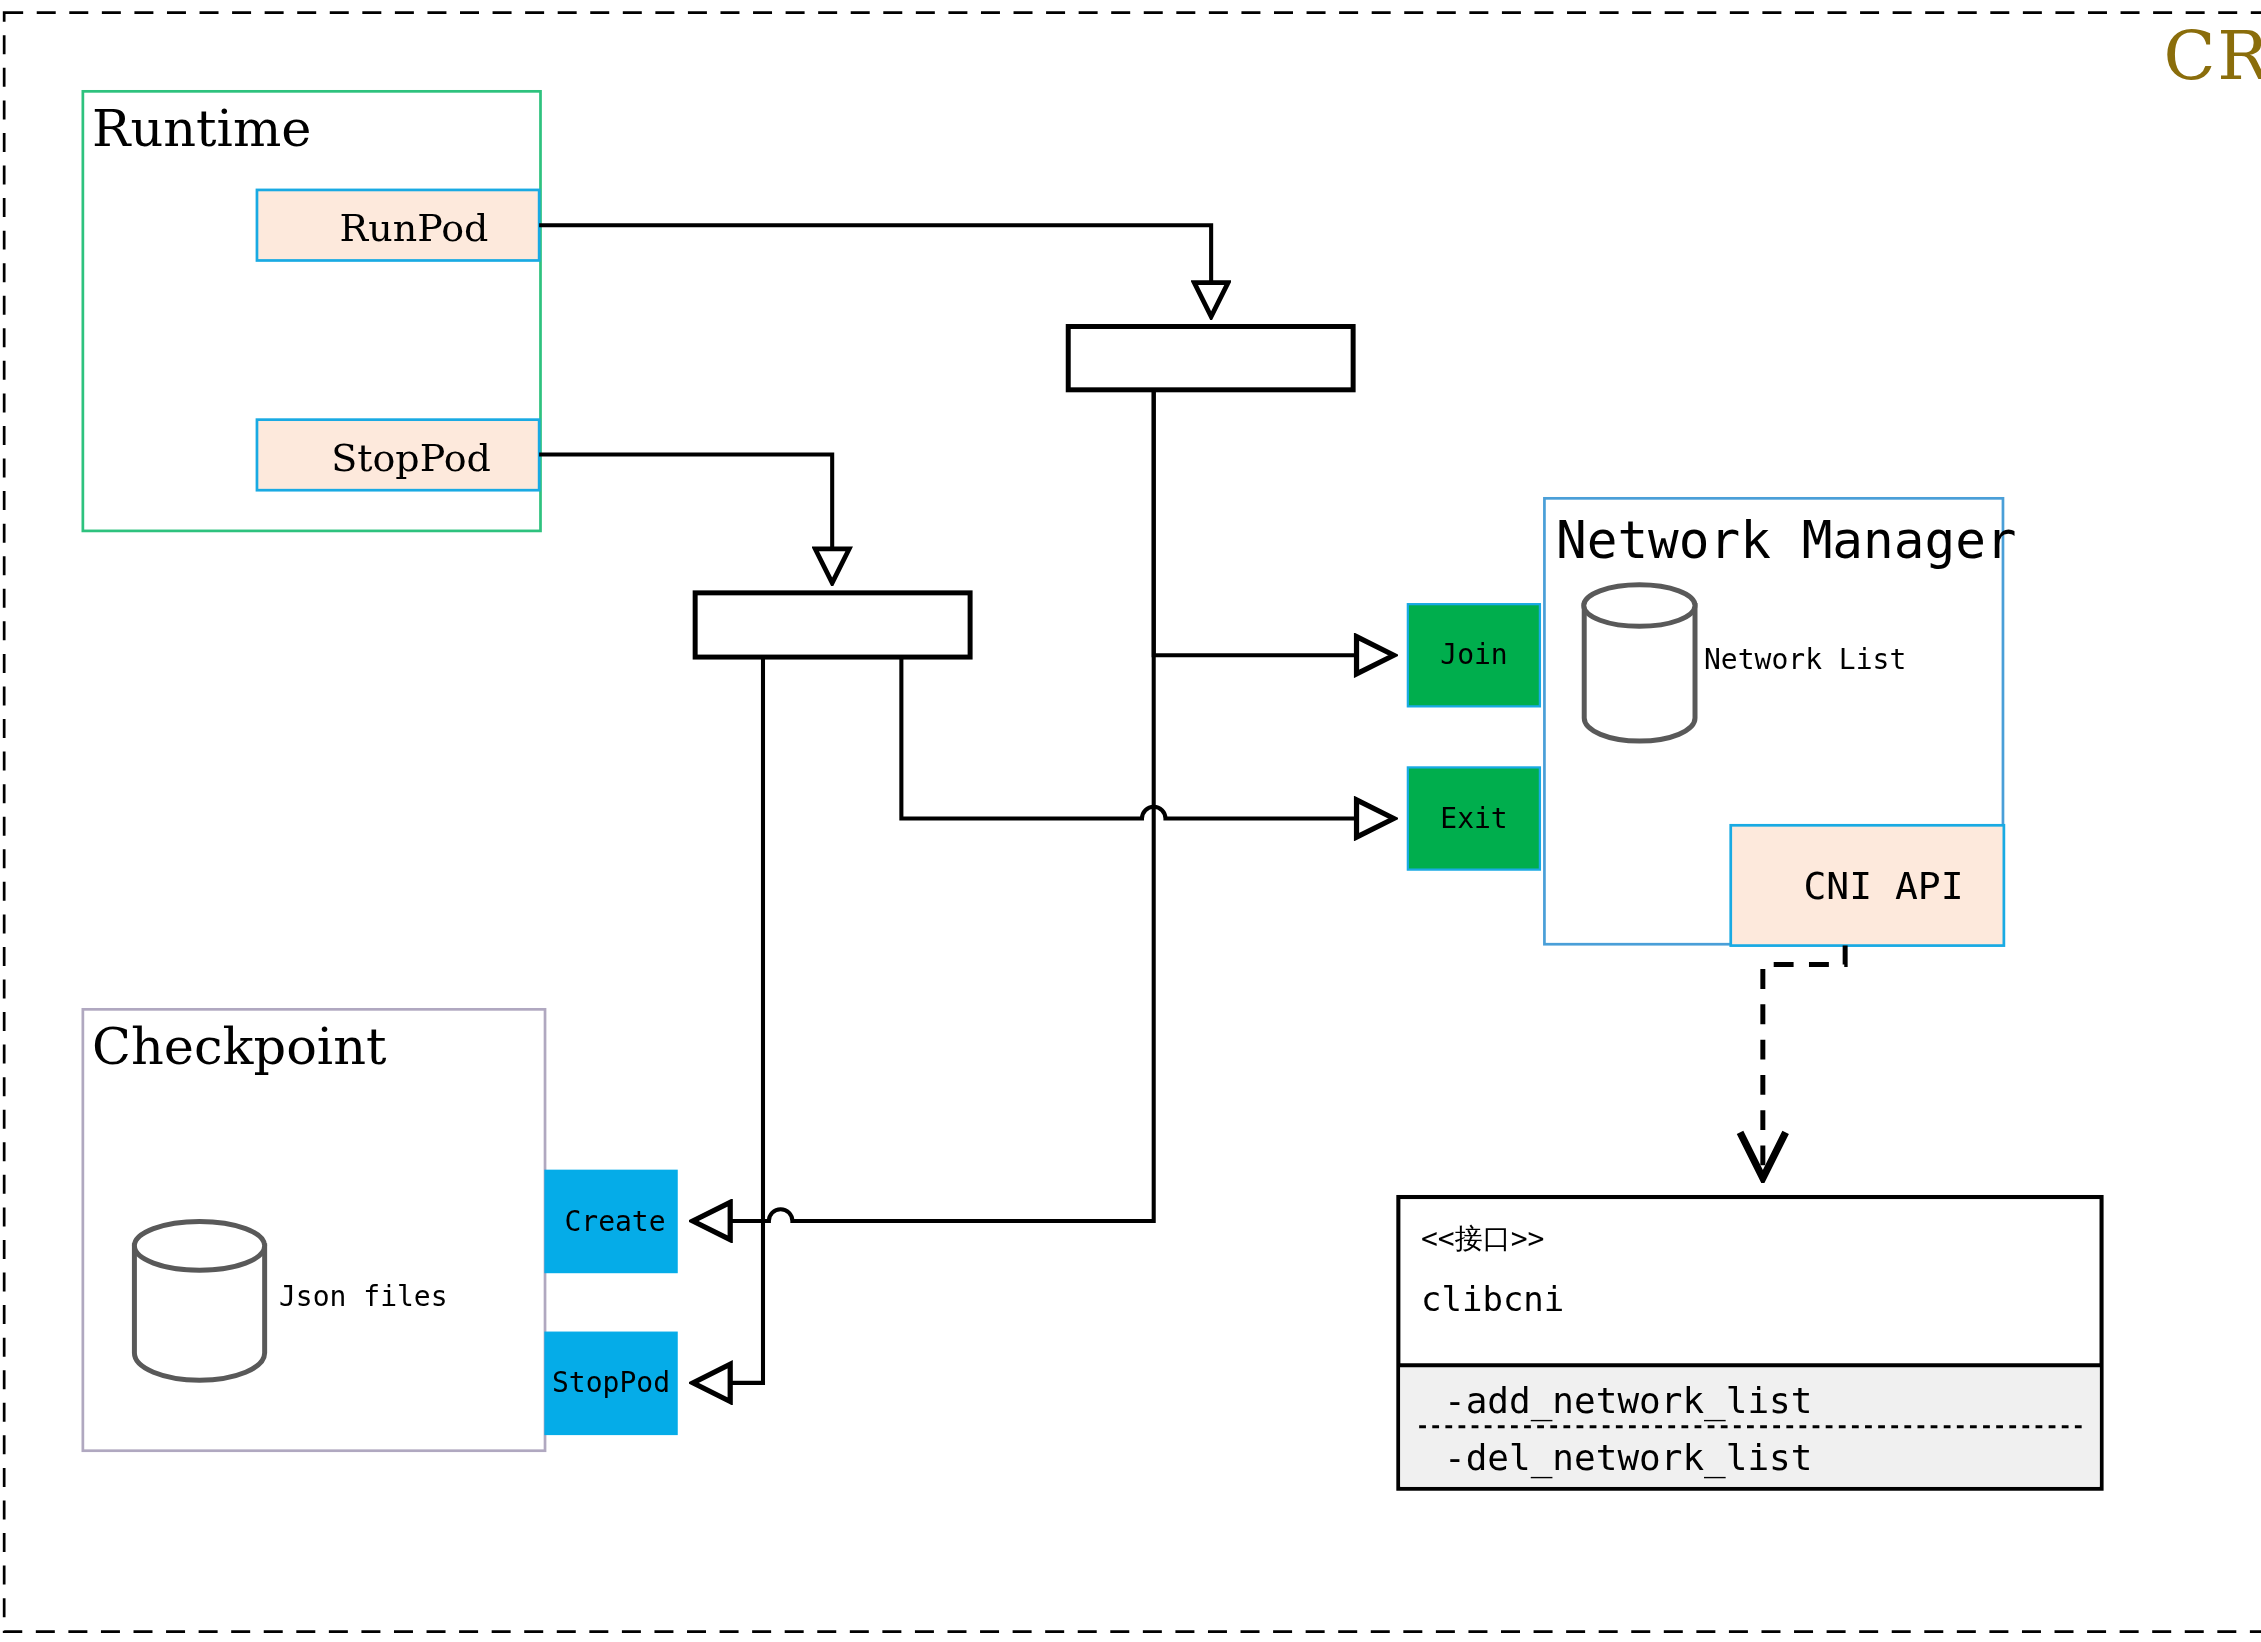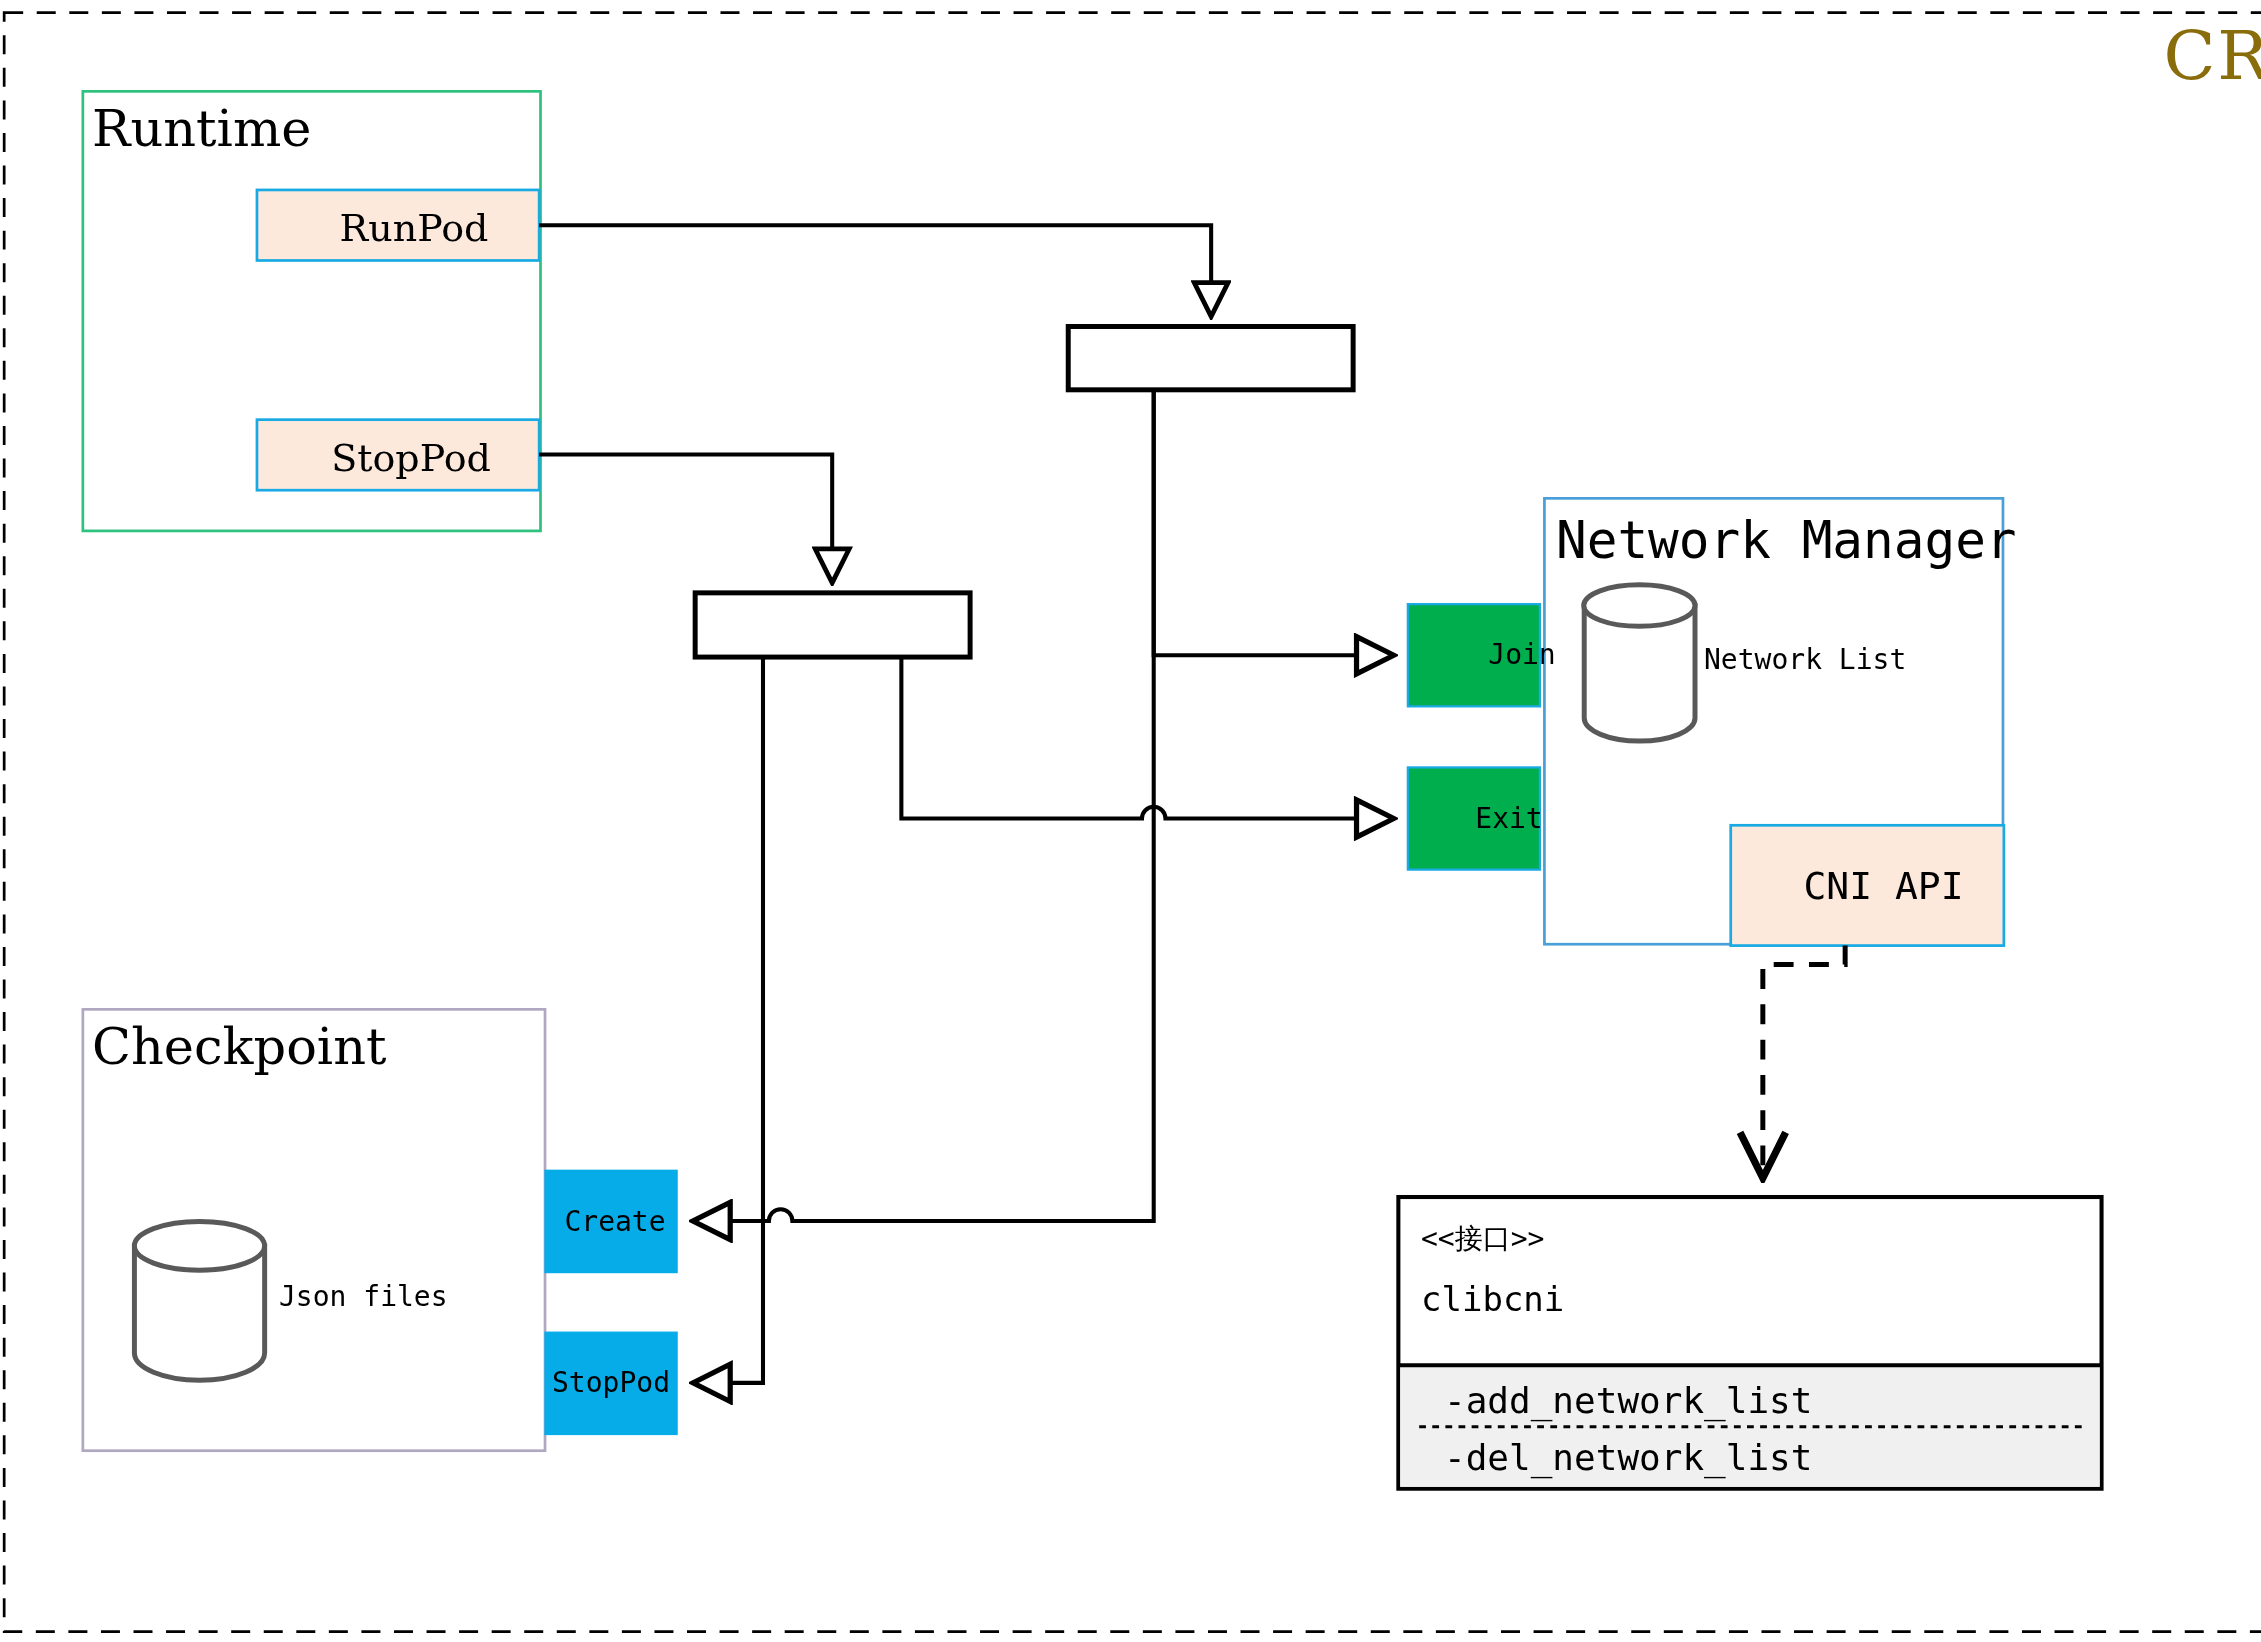--- a/index.html
+++ b/index.html
@@ -134,23 +134,23 @@
   <div class="lbl mono small-label" style="left:279px; top:1283px;">Json files</div>
 
   <div class="lbl mono small-label" style="left:545px; top:1208px; width:140px; text-align:center;">Create</div>
 
   <div class="lbl mono small-label" style="left:541px; top:1369px; width:140px; text-align:center;">StopPod</div>
 
   <div class="lbl mono pkg-title" style="left:1556px; top:515px;">Network Manager</div>
 
   <div class="lbl mono small-label" style="left:1704px; top:646px;">Network List</div>
 
-  <div class="lbl mono small-label" style="left:1408px; top:641px; width:132px; text-align:center;padding-left:48px;">Join</div>
+  <div class="lbl mono small-label" style="left:1408px; top:641px; width:132px; text-align:center;">Join</div>
 
-  <div class="lbl mono small-label" style="left:1408px; top:805px; width:132px; text-align:center;padding-left:35px;">Exit</div>
+  <div class="lbl mono small-label" style="left:1408px; top:805px; width:132px; text-align:center;">Exit</div>
 
   <div class="lbl mono box-label" style="left:1731px; top:867px; width:273px; text-align:center;">CNI API</div>
 
   <div class="lbl mono iface-stereo" style="left:1421px; top:1225px;">&lt;&lt;接口&gt;&gt;</div>
 
   <div class="lbl mono iface-name" style="left:1421px; top:1282px;">clibcni</div>
 
   <div class="lbl mono iface-op" style="left:1444px; top:1383px;">-add_network_list</div>
 
   <div class="lbl mono iface-op" style="left:1444px; top:1440px;">-del_network_list</div>

